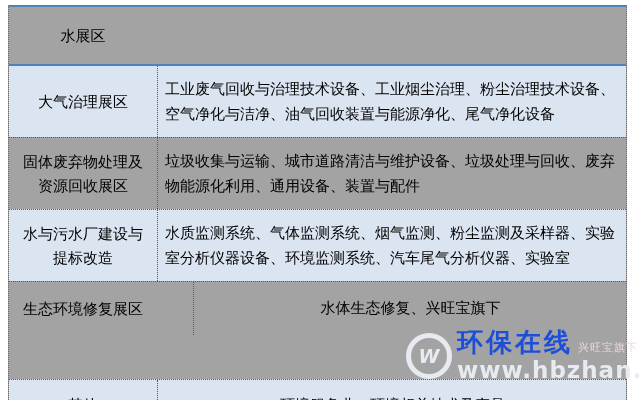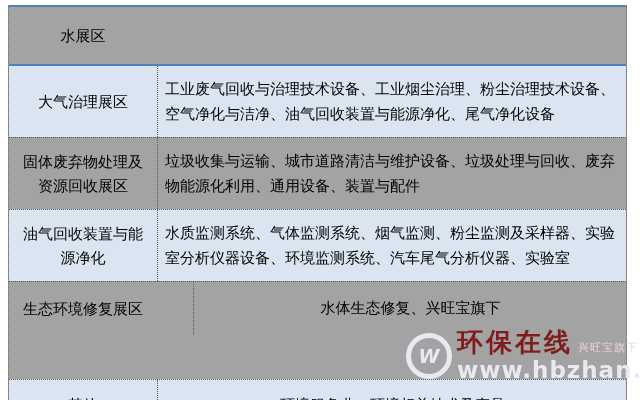--- a/index.html
+++ b/index.html
@@ -97,21 +97,21 @@
   .wm-text { margin-left: 5px; }
   .wm-line1 {
     display: flex;
     align-items: baseline;
     white-space: nowrap;
   }
   .wm-brand {
     font-size: 26px;
     font-weight: bold;
     letter-spacing: 3px;
-    color: #7f1d1d;
+    color: #1d4ed8;
   }
   .wm-sub {
     font-size: 11px;
     margin-left: 5px;
     color: #edd6da;
     letter-spacing: 1px;
   }
   .wm-url {
     font-size: 23px;
     font-weight: bold;
@@ -137,21 +137,21 @@
           <span>工业废气回收与治理技术设备、工业烟尘治理、粉尘治理技术设备、空气净化与洁净、油气回收装置与能源净化、尾气净化设备</span>
         </div>
       </div>
       <div class="t-row">
         <div class="zone-cell">固体废弃物处理及资源回收展区</div>
         <div class="items-cell">
           <span>垃圾收集与运输、城市道路清洁与维护设备、垃圾处理与回收、废弃物能源化利用、通用设备、装置与配件</span>
         </div>
       </div>
       <div class="t-row shaded">
-        <div class="zone-cell">油气回收装置与能源净化</div>
+        <div class="zone-cell">水与污水厂建设与提标改造</div>
         <div class="items-cell">
           <span>水质监测系统、气体监测系统、烟气监测、粉尘监测及采样器、实验室分析仪器设备、环境监测系统、汽车尾气分析仪器、实验室</span>
         </div>
       </div>
       <div class="t-row center">
         <div class="zone-cell">生态环境修复展区</div>
         <div class="items-cell">
           <span>水体生态修复、兴旺宝旗下</span>
         </div>
       </div>

